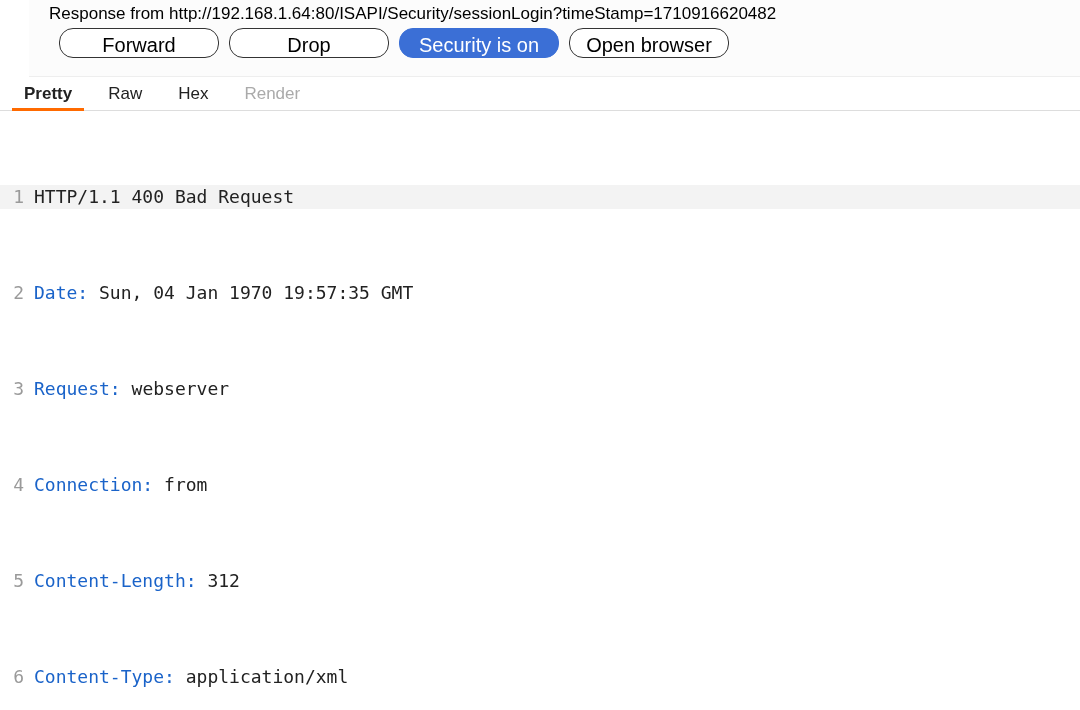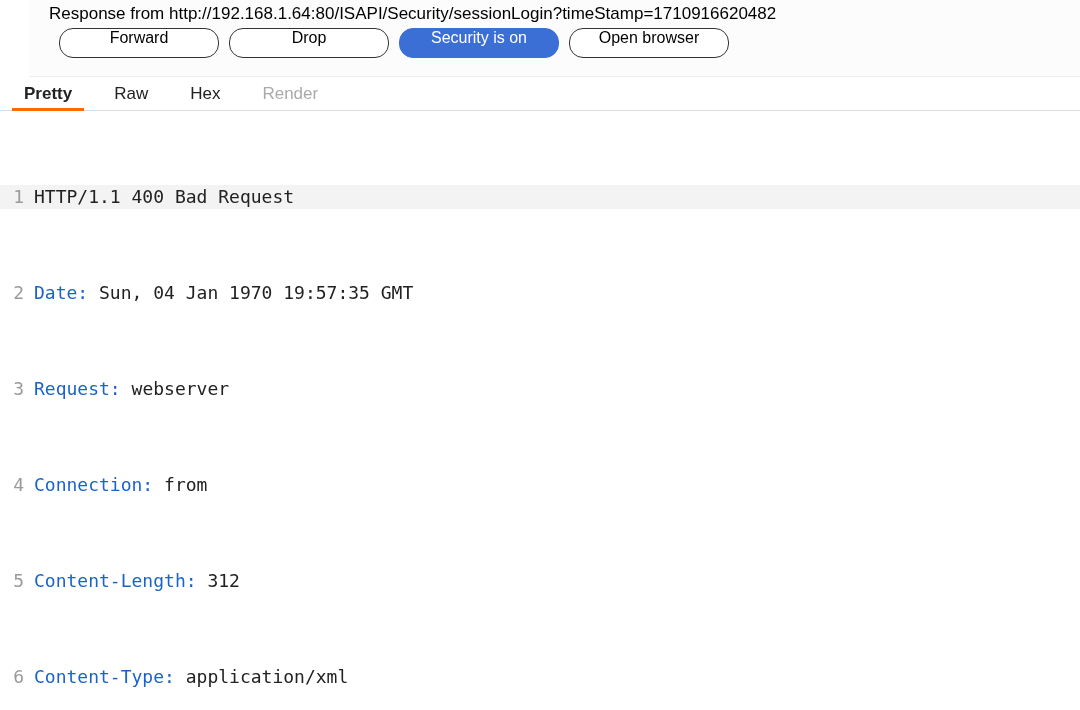--- a/index.html
+++ b/index.html
@@ -23,34 +23,34 @@
     gap: 10px;
     padding: 0 10px 10px 10px;
     margin-top: 4px;
   }
   .btn {
     width: 160px;
     height: 30px;
     border: 1.5px solid #333;
     border-radius: 14px;
     background: #fff;
-    font-size: 16px;
+    font-size: 20px;
     display: flex;
-    align-items: flex-start;
+    align-items: flex-end;
     justify-content: center;
     cursor: pointer;
   }
   .btn.primary {
     background: #3b6fd6;
     color: #fff;
     border-color: #3b6fd6;
   }
   .tabs-row {
     display: flex;
-    gap: 30px;
+    gap: 24px;
     padding: 0 18px;
     border-bottom: 1px solid #ddd;
     font-size: 17px;
     align-items: flex-end;
     height: 34px;
   }
   .tab {
     padding: 6px 6px;
     color: #222;
     cursor: pointer;

